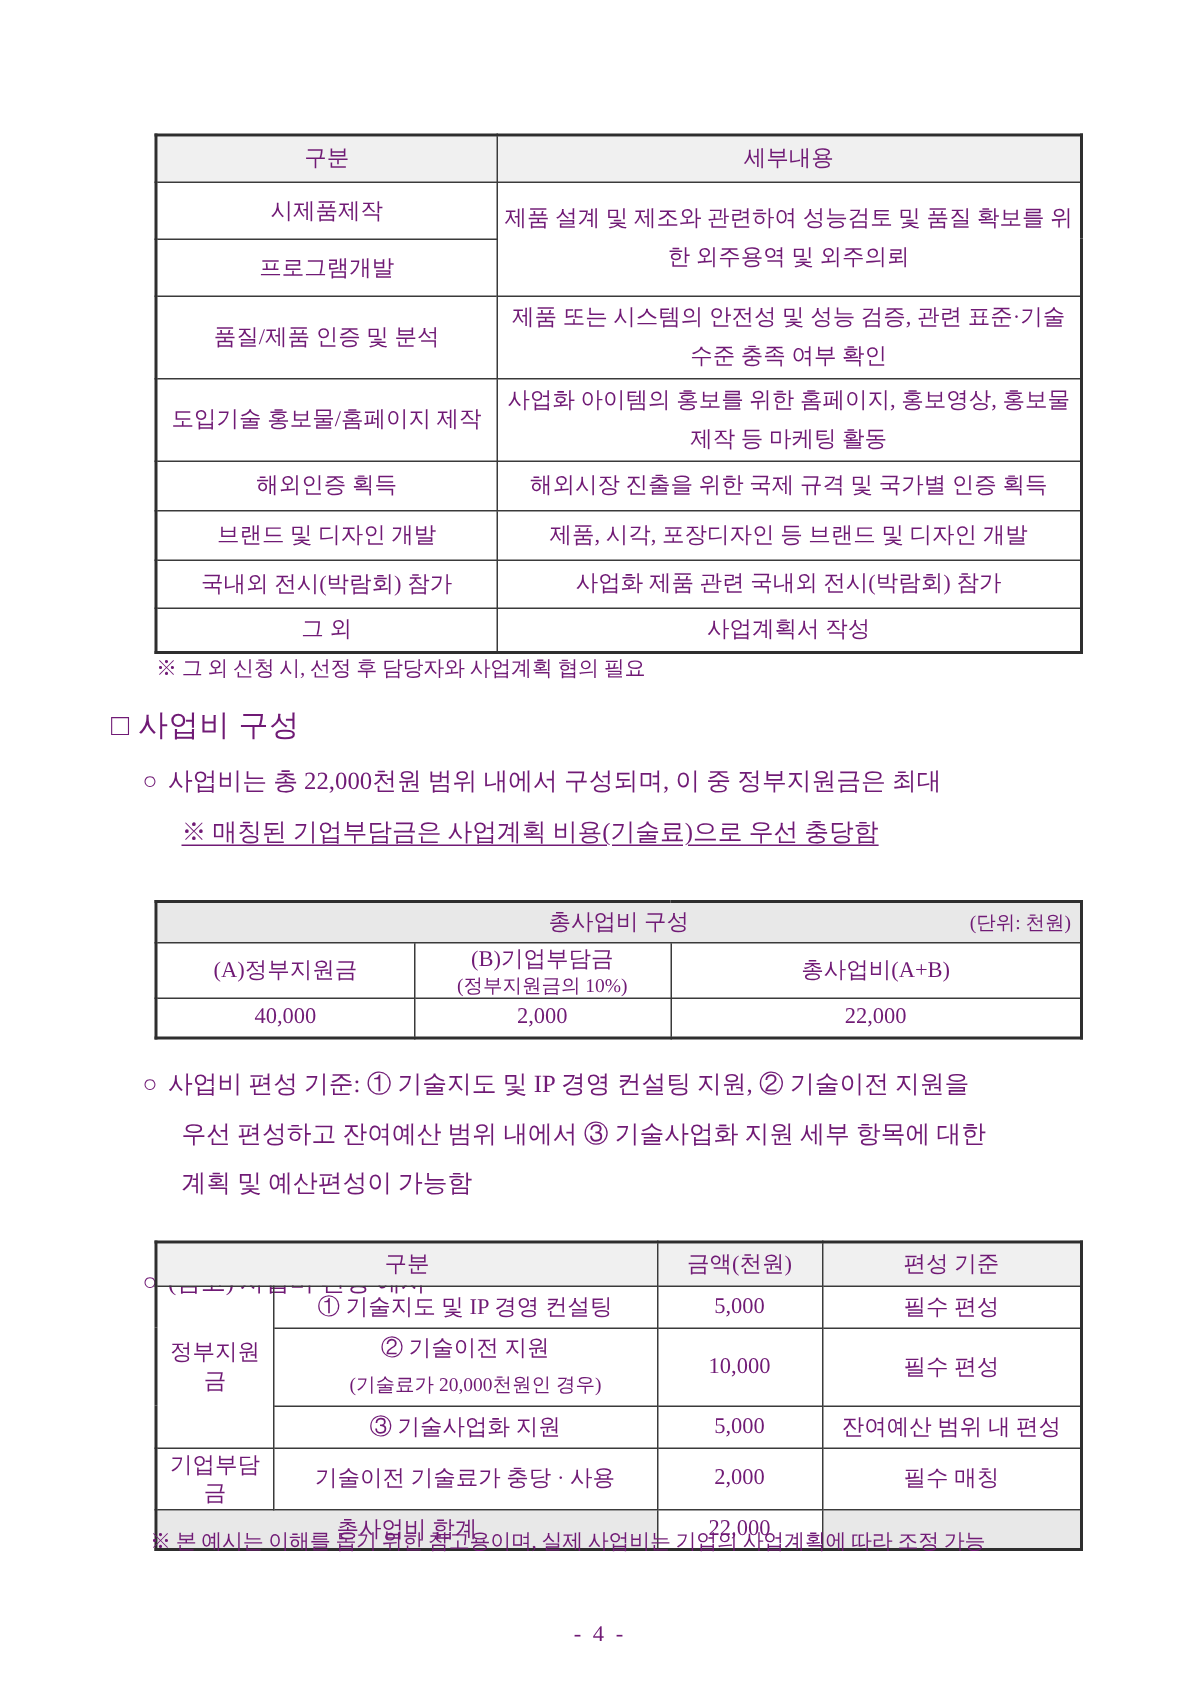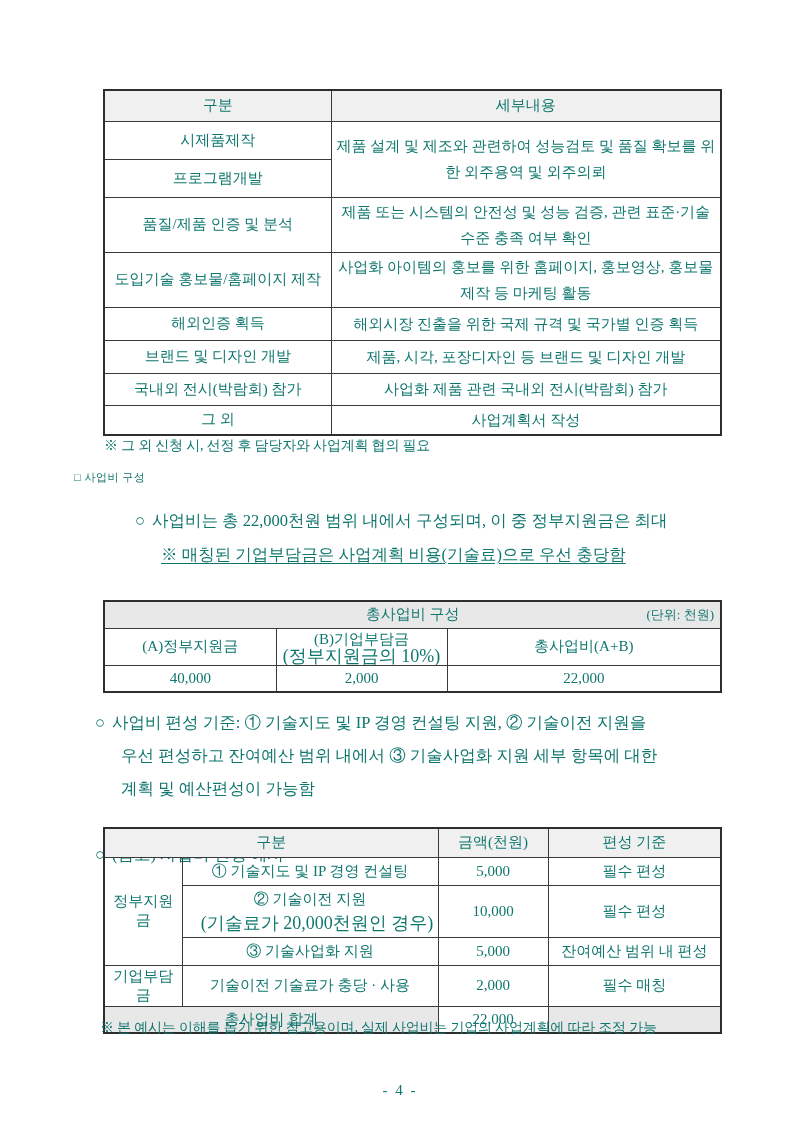--- a/index.html
+++ b/index.html
@@ -1,21 +1,21 @@
 <!DOCTYPE html>
 <html><head>
 <meta charset="utf-8">
 <style>
   html,body { margin:0; padding:0; background:#fff; }
   .page {
     position:relative;
     width:800px; height:1132px;
     background:#ffffff;
     font-family:"Liberation Serif","DejaVu Serif",serif;
-    color:#0f766e;
+    color:#701a75;
     overflow:hidden;
   }
   table { border-collapse:collapse; table-layout:fixed; }
   .doc-table { border:2px solid #2e2e2e; }
   .doc-table td { border:1px solid #3a3a3a; text-align:center; vertical-align:middle;
                   font-size:15px; padding:1px 4px; overflow:hidden; }
   .hdr-bg { background:#f0f0f0; }
   .gray-bg { background:#e8e8e8; }
   .cell-left { text-align:left; padding-left:8px; padding-right:8px; }
   .cell-right { text-align:right; padding-right:12px; }
@@ -24,43 +24,43 @@
   
   #table1 { position:absolute; left:103px; top:89px; width:617px; }
   #table1 col.c1 { width:227px; } #table1 col.c2 { width:390px; }
   .h31{height:31px}.h38{height:38px}.h53{height:53px}.h33{height:33px}.h32{height:32px}.h30{height:20px}
   .h29{height:29px}.h28{height:28px}.h52{height:52px}.h27{height:27px}.h37{height:37px}
 
   .note { position:absolute; font-size:14px; letter-spacing:-0.2px; }
   #note1 { left:104px; top:437px; }
   #note3 { left:100px; top:1019px;text-align:center; }
 
-  #section-title { position:absolute; left:74px; top:470px; font-size:11px; letter-spacing:0.5px;text-align:right; }
+  #section-title { position:absolute; left:74px; top:470px; font-size:20px; letter-spacing:0.5px;text-align:right; }
 
   .bullet { position:absolute; left:95px; width:650px; font-size:16.5px; }
   .bullet .bline { line-height:33px; white-space:nowrap; }
   .bullet .marker { margin-right:7px; }
   .bullet .cont { padding-left:26px; }
   .ul { text-decoration:underline; text-underline-offset:3px; }
-  #bullet1 { top:504px;margin-left:40px; } #bullet1 .bline { line-height:34px; }
+  #bullet1 { top:504px; } #bullet1 .bline { line-height:34px; }
   #bullet2 { top:706px; }
   #bullet3 { top:838px; }
 
   
   #table2 { position:absolute; left:103px; top:600px; width:617px; }
   #table2 col.c1 { width:172px; } #table2 col.c2 { width:171px; } #table2 col.c3 { width:274px; }
   #table2 .title-cell { position:relative; font-size:15px; }
   #table2 .unit { position:absolute; right:6px; top:50%; transform:translateY(-50%); font-size:13px; }
-  #table2 .sub { font-size:18px; line-height:15px; }
+  #table2 .sub { font-size:13px; line-height:15px; }
 
   
   #table3 { position:absolute; left:103px; top:827px; width:617px; }
   #table3 col.c1 { width:78px; } #table3 col.c2 { width:256px; }
   #table3 col.c3 { width:110px; } #table3 col.c4 { width:173px; }
-  #table3 .item2 { padding-left:14px; font-size:18px; }
+  #table3 .item2 { padding-left:14px; font-size:13px; }
   #table3 .two-line { line-height:24px; }
 
   #page-number { position:absolute; left:0; top:1082px; width:100%; text-align:center; font-size:15px; letter-spacing:2px; }
 </style>
 </head>
 <body>
 
 <div class="page">
 
   <table id="table1" class="doc-table">

